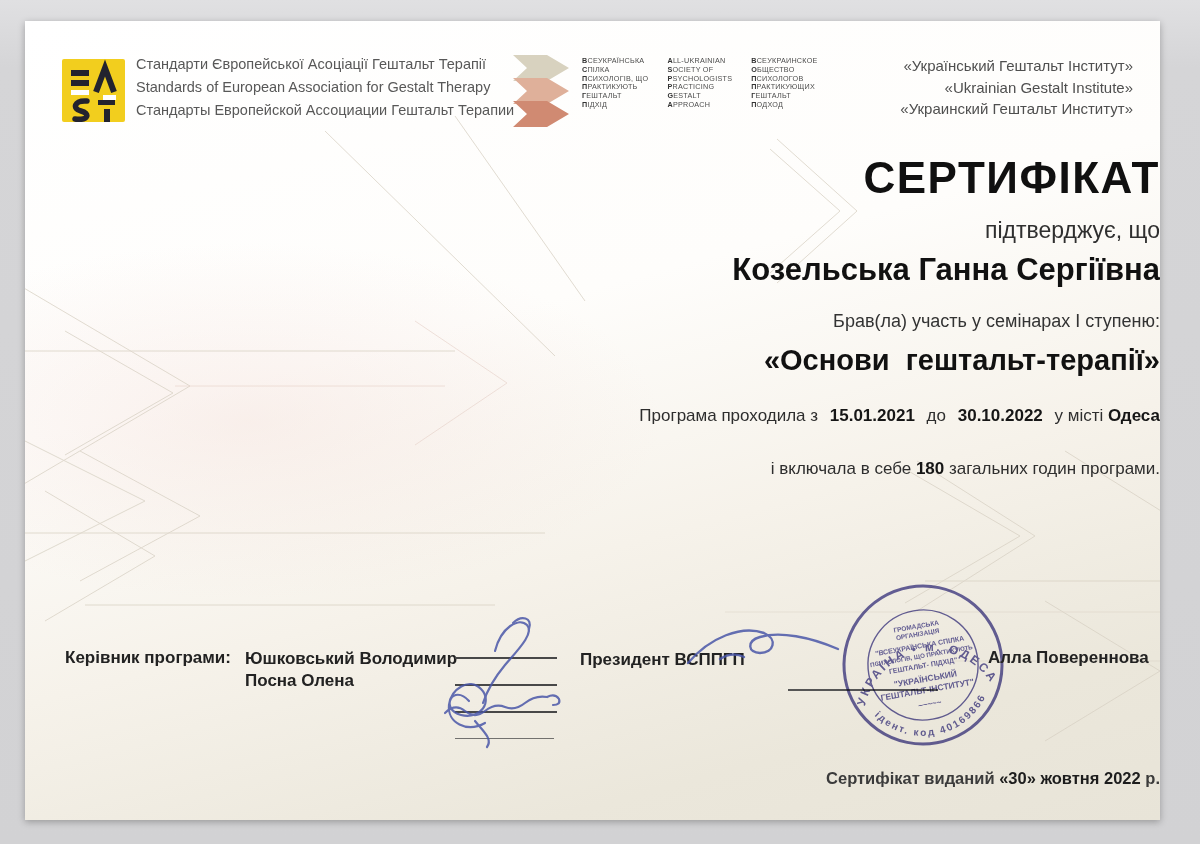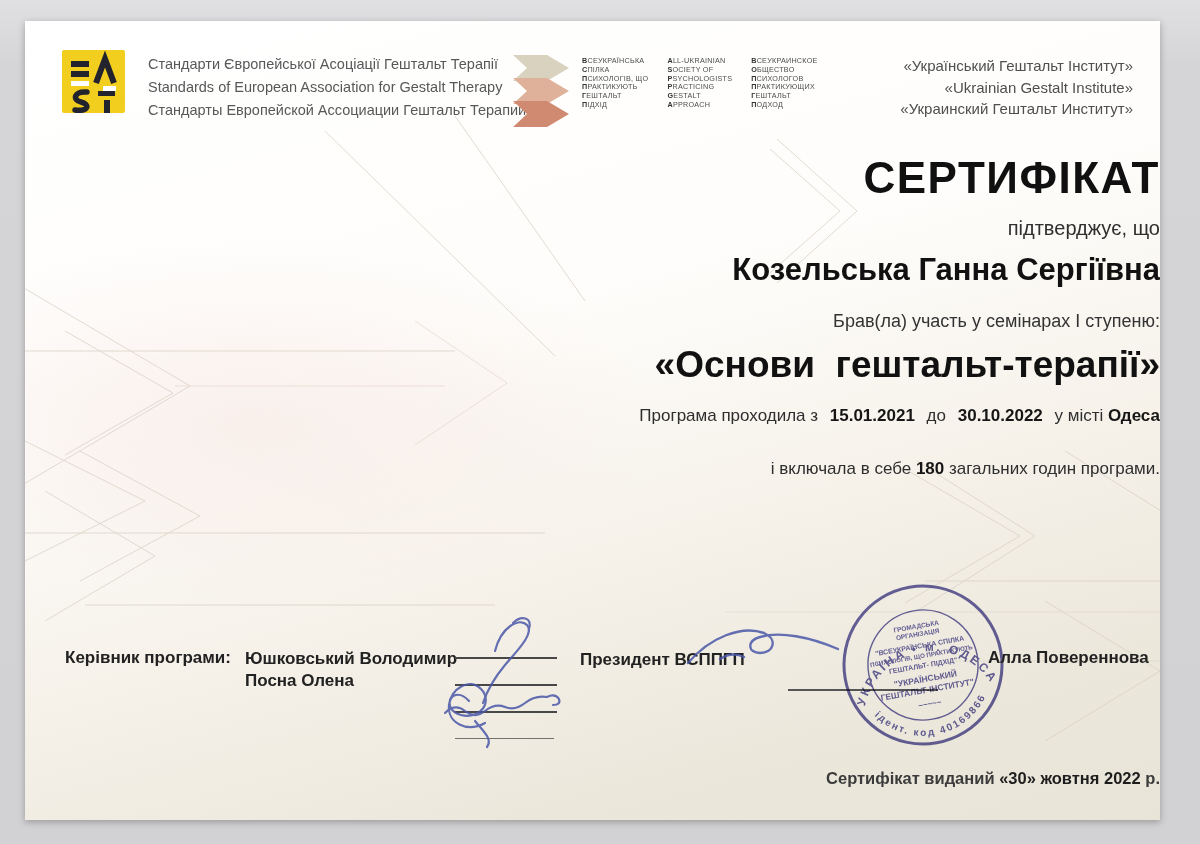--- a/index.html
+++ b/index.html
@@ -17,37 +17,37 @@
     overflow:hidden;
   }
   .card::before { 
     content:""; position:absolute; left:0; top:220px; width:640px; height:360px;
     background:radial-gradient(ellipse at 35% 50%, rgba(242,219,212,.38) 0%, rgba(242,219,212,0) 70%);
     pointer-events:none;
   }
   svg.deco { position:absolute; inset:0; width:100%; height:100%; }
 
   
-  .eagt-block { position:absolute; left:37px; top:29px; display:flex; gap:23px; align-items:flex-start; }
+  .eagt-block { position:absolute; left:37px; top:29px; display:flex; gap:11px; align-items:flex-end; }
   .eagt-logo { width:63px; height:63px; flex:0 0 auto; }
   .eagt-lines { padding-top:3px; font-size:14.5px; line-height:23px; color:#585858; }
   .society-block { position:absolute; left:482px; top:30px; display:flex; gap:13px; align-items:flex-start; }
   .society-arrows { width:62px; height:74px; margin-top:4px; }
   .society-cols { display:flex; gap:19px; padding-top:6px; }
   .soc-col { font-size:7.2px; line-height:8.8px; letter-spacing:.25px; color:#4c4c4c; font-weight:500; white-space:nowrap; }
   .soc-line::first-letter { font-weight:800; color:#333; }
   .institute-block { position:absolute; right:27px; top:34px; text-align:right; font-size:15px; line-height:21.5px; color:#4f4f4f; }
 
   
   .cline { position:absolute; left:0; right:0; text-align:right; color:#2e2e2e; }
   .title        { top:132px; font-size:44px; font-weight:800; letter-spacing:1.5px; color:#101010; }
-  .confirms     { top:196px; font-size:20px; color:#2f2f2f; }
+  .confirms     { top:196px; font-size:23px; color:#2f2f2f; }
   .name         { top:231px; font-size:31px; font-weight:700; color:#111; }
   .participation{ top:290px; font-size:18px; color:#333; }
-  .program      { top:323px; font-size:37px; font-weight:800; color:#111; white-space:pre-wrap;padding-left:35px; }
+  .program      { top:323px; font-size:29px; font-weight:800; color:#111; white-space:pre-wrap;padding-left:35px; }
   .period       { top:385px; font-size:17px; }
   .hours        { top:438px; font-size:17px; }
   .b  { font-weight:800; color:#161616; }
   .period .date { margin:12px 7px; }
 
   
   .foot-label { position:absolute; font-size:17px; font-weight:800; color:#222; }
   .director-label { left:40px; top:627px; }
   .director-names { left:220px; top:627px; line-height:22px; }
   .president-label{ left:555px; top:629px; }

